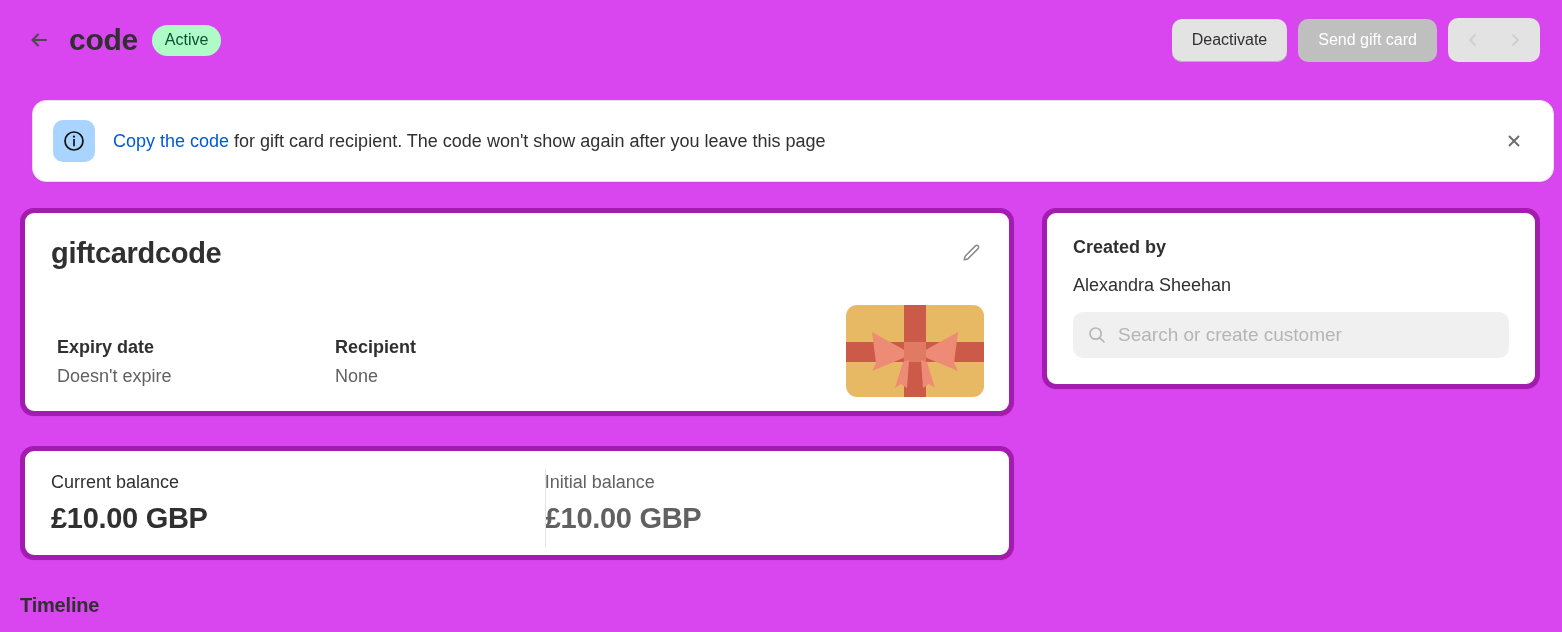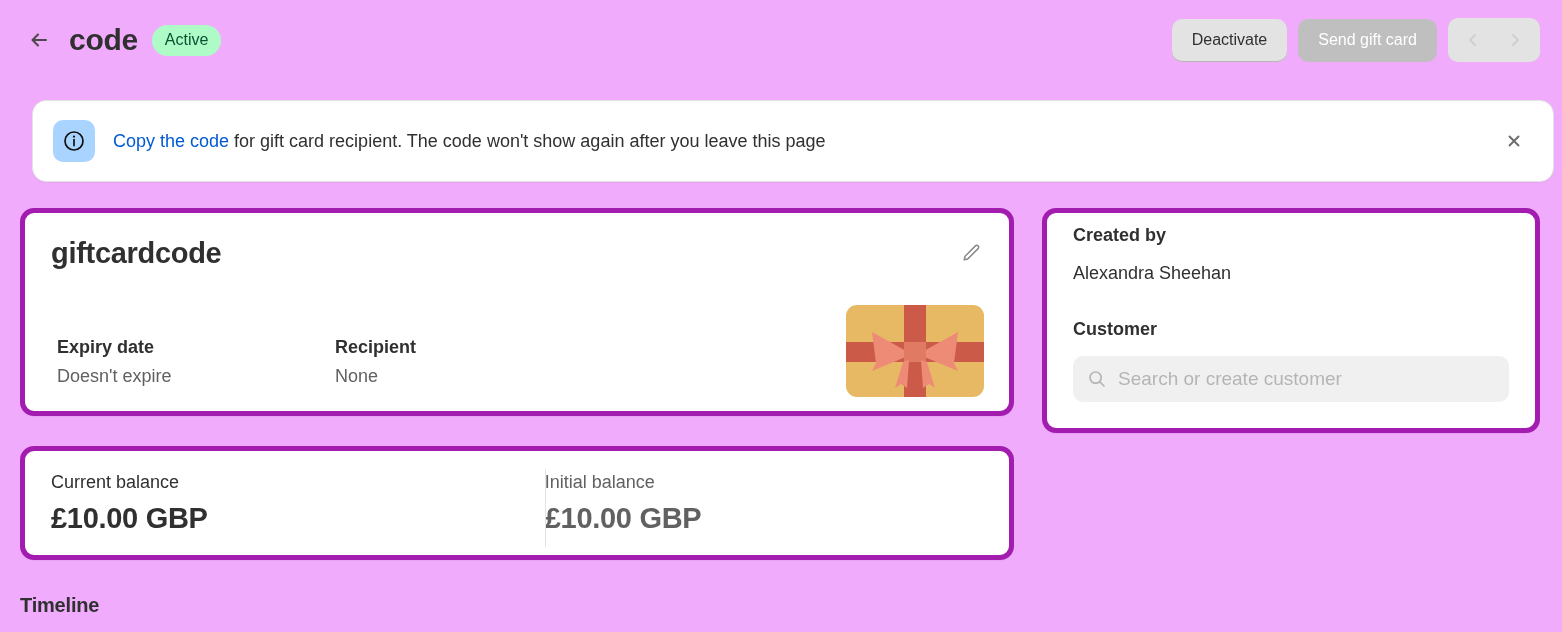--- a/index.html
+++ b/index.html
@@ -10,21 +10,21 @@
     background: #f1f1f1;
     font-family: "Liberation Sans", sans-serif;
     -webkit-font-smoothing: antialiased;
     overflow: hidden;
   }
 
   .page {
     position: relative;
     width: 1562px;
     height: 632px;
-    background: #f0abfc;
+    background: #d946ef;
   }
 
   
   .header {
     position: absolute;
     top: 0; left: 0;
     width: 1562px;
     height: 80px;
     display: flex;
     align-items: center;
@@ -268,21 +268,21 @@
 
   .timeline-heading {
     margin-top: 34px;
     font-size: 20px;
     font-weight: 700;
     color: #303030;
     letter-spacing: -0.2px;
   }
 
   
-  .side-card { padding: 12px 26px 26px; }
+  .side-card { padding: 24px 26px 26px; }
 
   .side-label {
     font-size: 18px;
     font-weight: 700;
     color: #303030;
   }
   .side-value {
     font-size: 18px;
     color: #303030;
     margin-top: 17px;
@@ -461,21 +461,20 @@
 
     <div class="timeline-heading">Timeline</div>
   </div>
 
   <div class="col-side">
 
     <div class="card side-card">
       <div class="side-label">Created by</div>
       <div class="side-value">Alexandra Sheehan</div>
 
-      <div class="side-label spaced">Customer</div>
 
       <div class="search-box">
         <span>
           <svg width="20" height="20" viewBox="0 0 20 20" fill="none">
             <circle cx="8.6" cy="8.6" r="5.6" stroke="#b5b5b5" stroke-width="1.7"></circle>
             <path d="M12.8 12.8L17 17" stroke="#b5b5b5" stroke-width="1.7" stroke-linecap="round"></path>
           </svg>
         </span>
         <input class="search-input" type="text" placeholder="Search or create customer" style="">
       </div>

